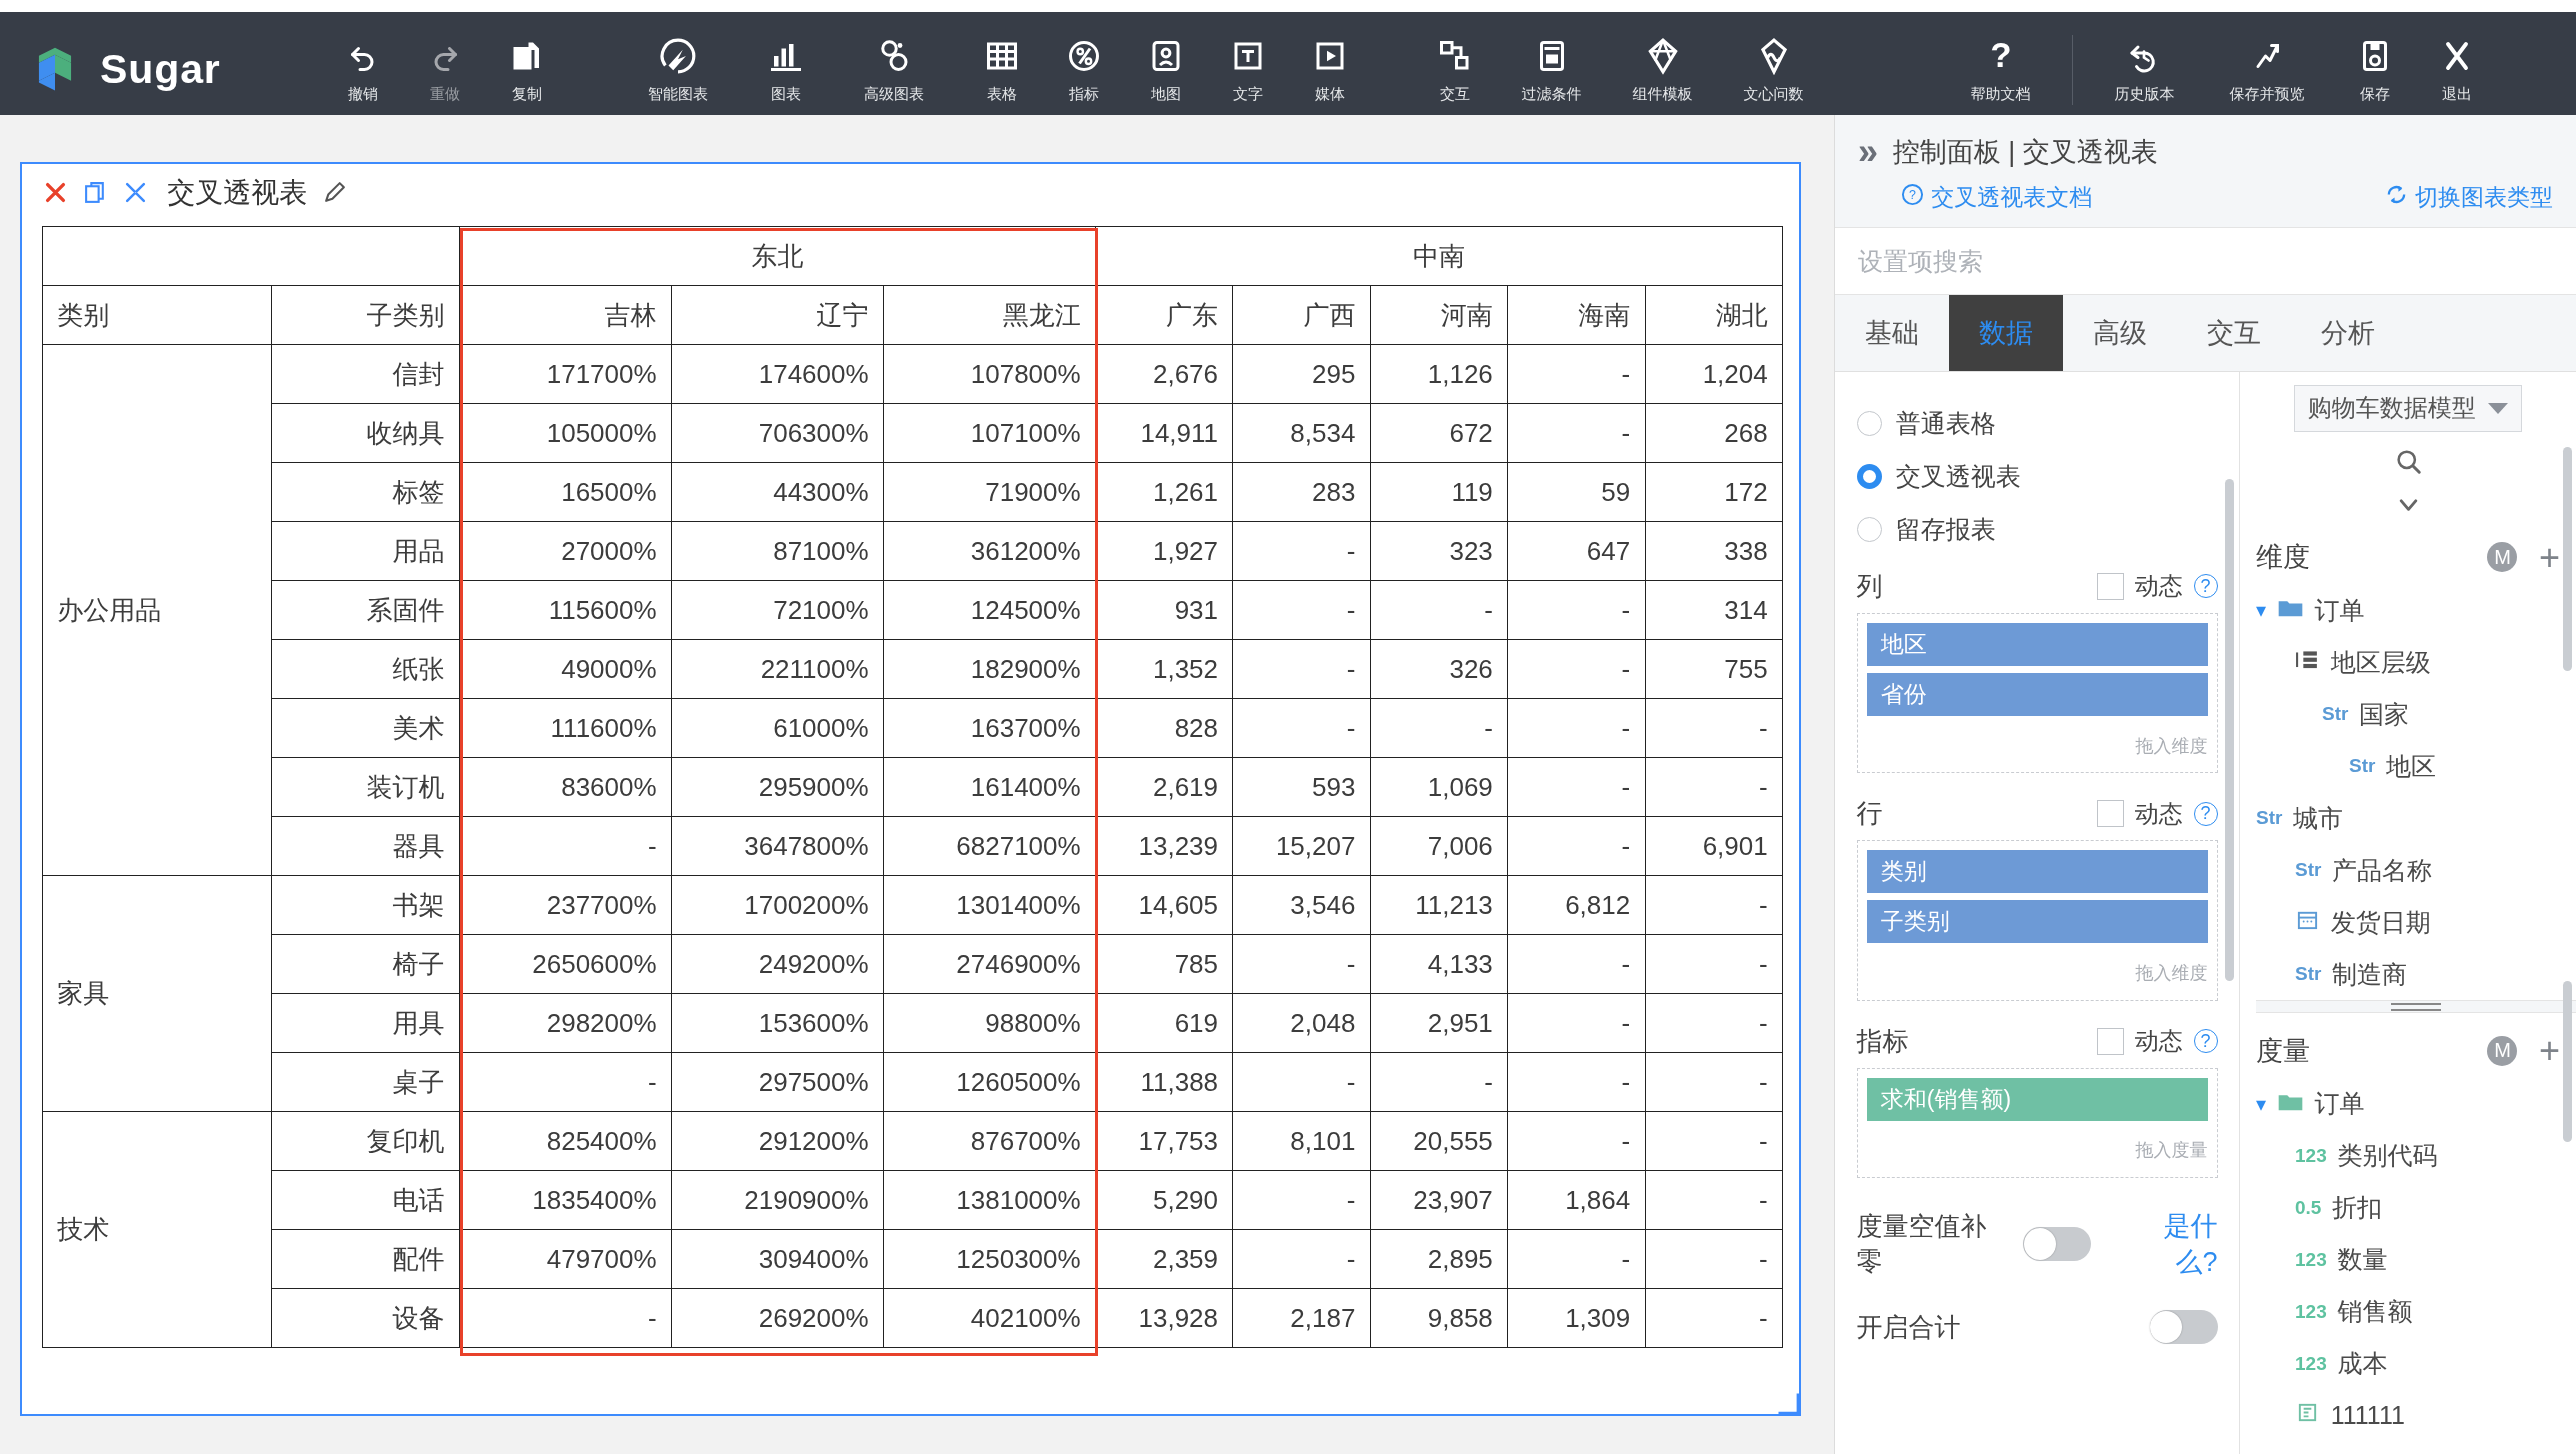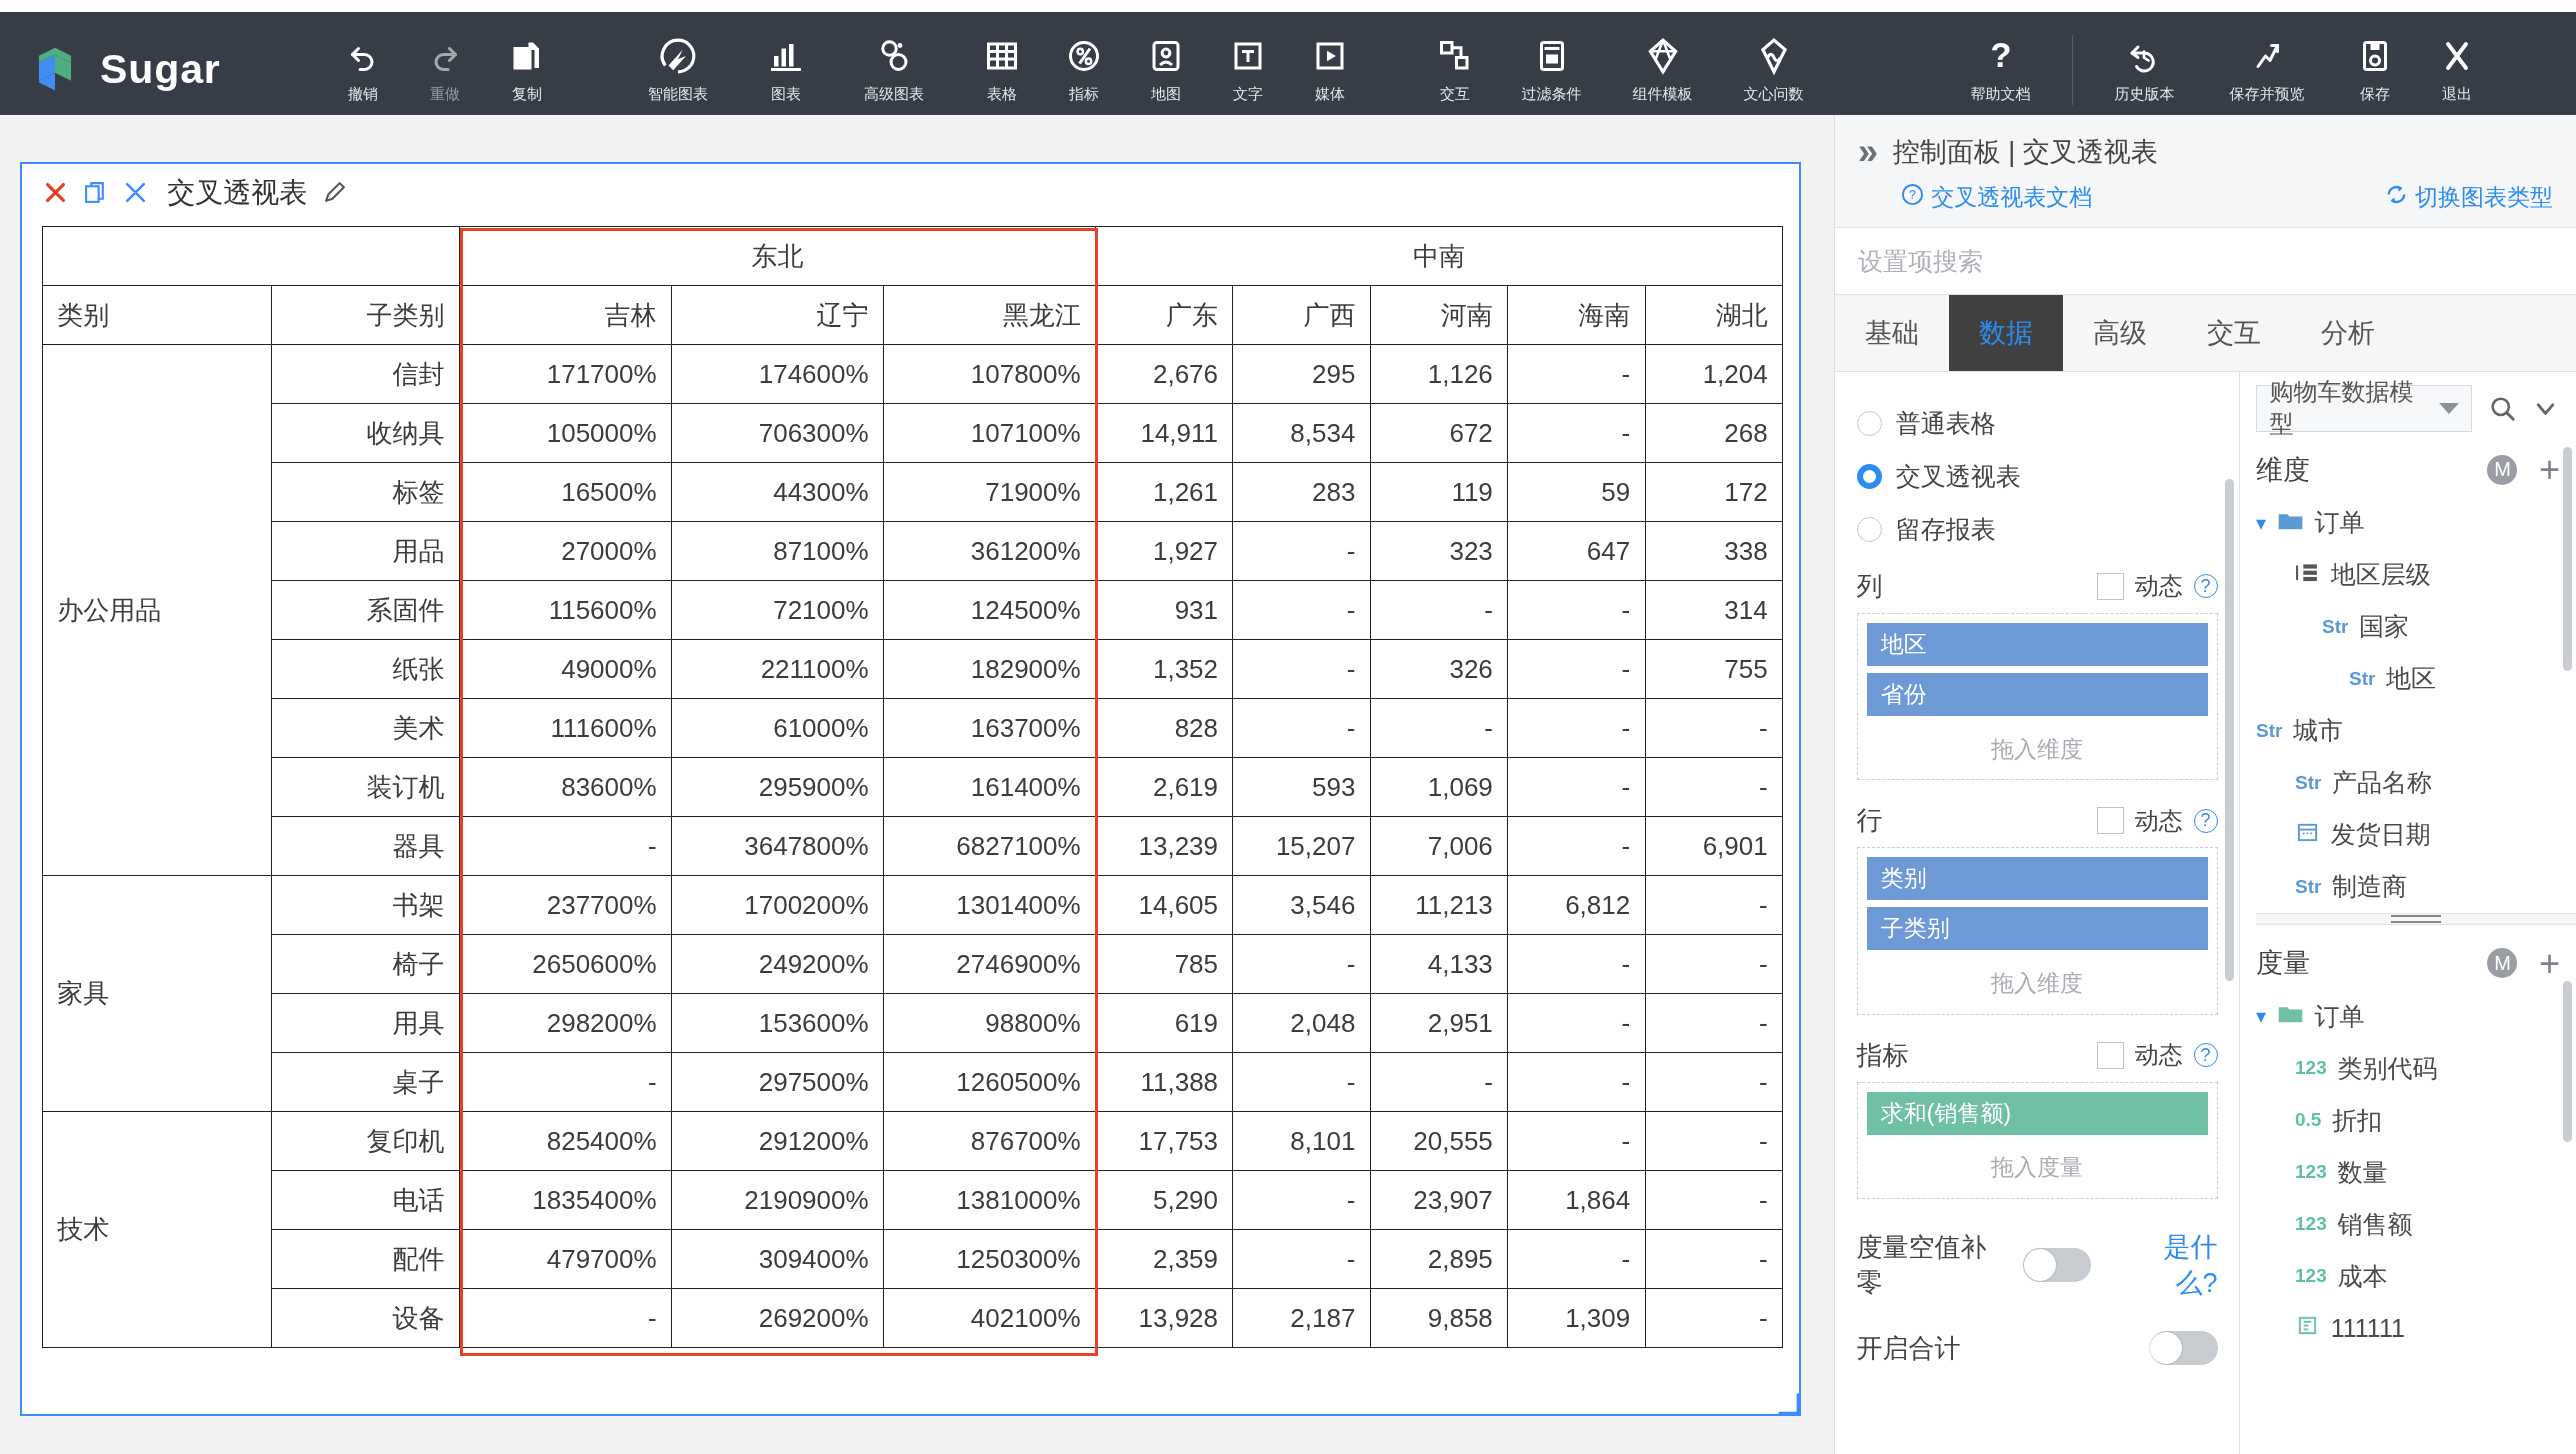--- a/index.html
+++ b/index.html
@@ -92,32 +92,32 @@
   .seclabel .t{ font-size:26px; color:#444; }
   .seclabel .r{ display:flex; align-items:center; gap:10.7px; }
   .cbox{ width:27px; height:27px; border:1.8px solid #c0c4c9; background:#fff; }
   .qmark{ width:24px; height:24px; border-radius:50%; border:1.8px solid #2d8cf0;
     color:#2d8cf0; font-size:18px; display:flex; align-items:center; justify-content:center; }
   .dropzone{ border:1.8px dashed #c9ccd1; padding:9px; }
   .pill{ height:43px; display:flex; align-items:center; padding:0 14.3px;
     color:#fff; font-size:23px; margin-bottom:7.2px; cursor:move; }
   .pill.dim{ background:#6d9ad6; }
   .pill.meas{ background:#6fc0a4; }
-  .dzhint{ text-align:center; font-size:23px; color:#a9adb3; padding:10.7px 0 5.4px 0; }
+  .dzhint{ text-align:right; font-size:18px; color:#a9adb3; padding:10.7px 0 5.4px 0; }
 
   .togrow{ display:flex; align-items:center; margin-top:30px; }
   .togrow .t{ font-size:26px; color:#444; }
   .toggle{ width:68px; height:34px; border-radius:17px; background:#c8cbcf; position:relative;
     margin-left:14.3px; cursor:pointer; flex:none; }
   .toggle .knob{ position:absolute; left:0.9px; top:0.9px; width:32px; height:32px;
     border-radius:50%; background:#fff; box-shadow:0 0 1.8px rgba(0,0,0,.3); }
   .togrow .hint{ font-size:27px; color:#2d8cf0; margin-left:33px; cursor:pointer;text-align:right; }
   .togrow.sp{ justify-content:space-between; }
 
-  .modelbar{ display:flex; align-items:center; gap:14.3px; padding-right:16px; }
+  .modelbar{ display:flex; align-items:center; gap:14.3px; padding-right:16px;flex-direction:column; }
   .modelsel{ border:0.9px solid #d5d8dc; background:#f6f7f9; height:47px;
     display:flex; align-items:center; gap:12.5px; padding:0 12.5px; font-size:24px; color:#555;
     cursor:pointer; }
   .caret{ width:0;height:0;border-left:10px solid transparent;border-right:10px solid transparent;
     border-top:11.6px solid #8b9099; }
   .ficon{ cursor:pointer; display:flex; }
 
   .grphead{ display:flex; align-items:center; justify-content:space-between;
     margin:20px 16px 9px 0; }
   .grphead .t{ font-size:27px; color:#444; }

